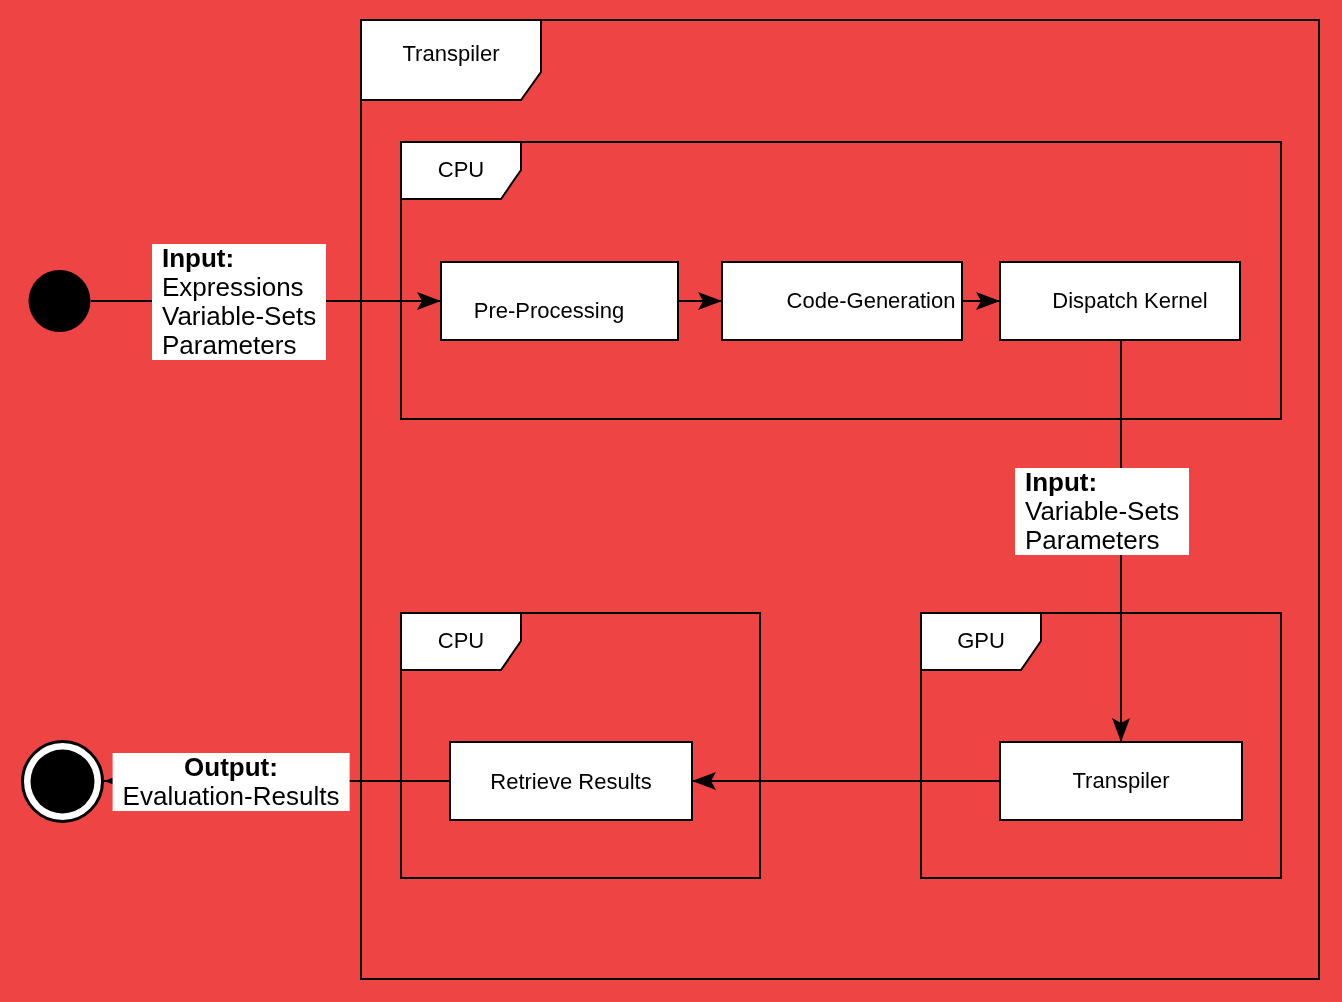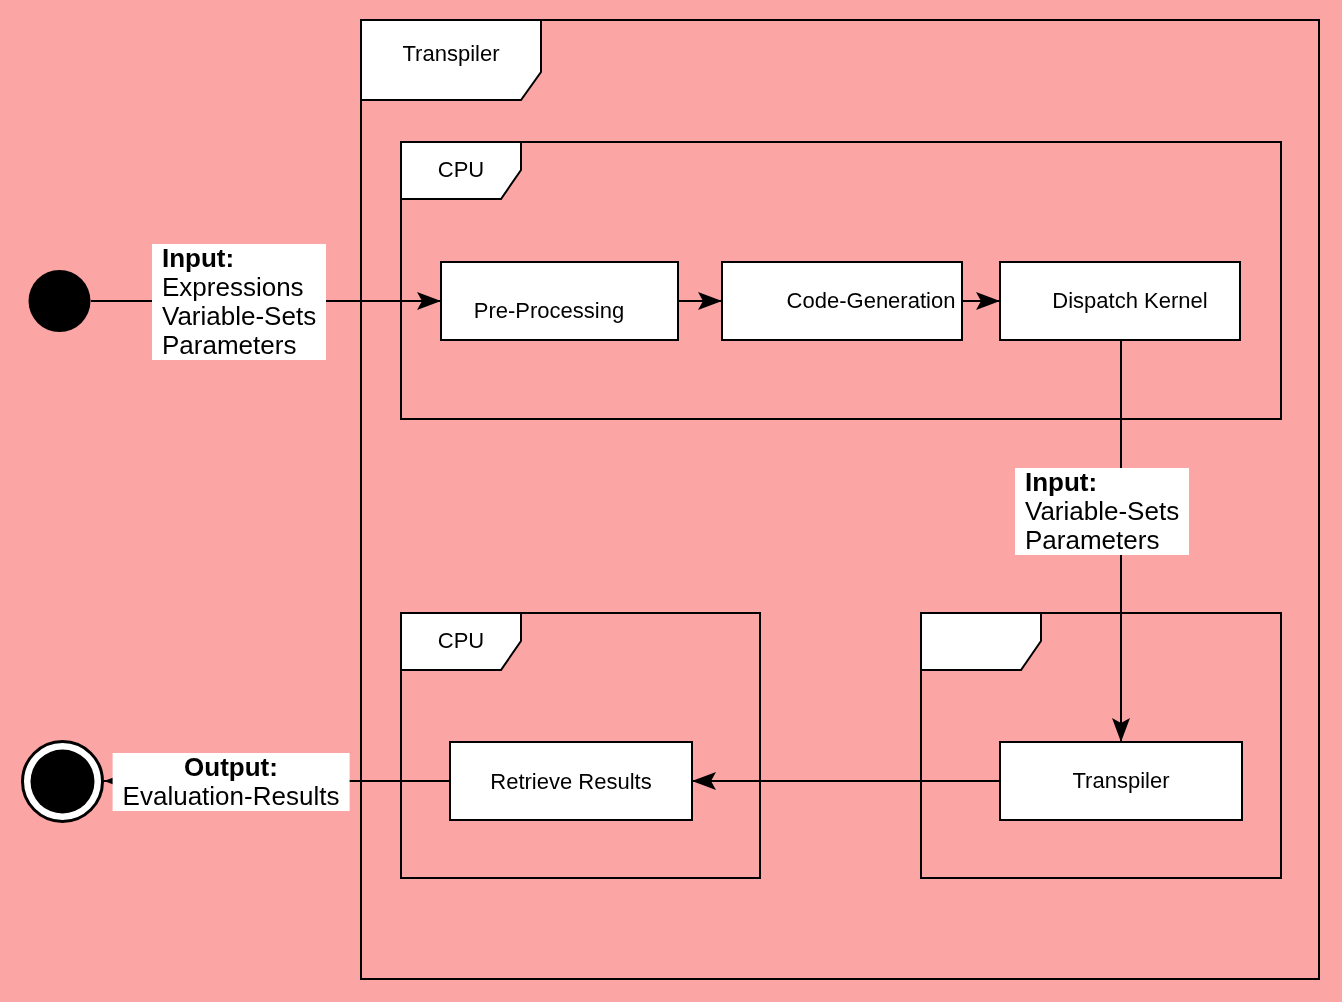--- a/index.html
+++ b/index.html
@@ -4,21 +4,21 @@
 <style>
   html, body {
     margin: 0;
     padding: 0;
     background: #ffffff;
   }
   .stage {
     position: relative;
     width: 1342px;
     height: 1002px;
-    background: #fca5a5;
+    background: #ef4444;
     font-family: "Liberation Sans", sans-serif;
     color: #000000;
     overflow: hidden;
   }
   .stage svg.wires {
     position: absolute;
     inset: 0;
   }
   .node-label, .frame-label {
     position: absolute;
@@ -84,20 +84,21 @@
     <rect x="450" y="742" width="242" height="78" fill="#ffffff" stroke="#000000" stroke-width="2"></rect>
 
     <circle cx="59.5" cy="301" r="31" fill="#000000"></circle>
     <circle cx="62.5" cy="781.5" r="40" fill="#ffffff" stroke="#000000" stroke-width="3"></circle>
     <circle cx="62.5" cy="781.5" r="32" fill="#000000"></circle>
   </svg>
 
   <div class="frame-label" style="left:361px; top:20px; width:180px; height:68px;">Transpiler</div>
   <div class="frame-label" style="left:401px; top:142px; width:120px; height:57px;">CPU</div>
   <div class="frame-label" style="left:401px; top:613px; width:120px; height:57px;">CPU</div>
+  <div class="frame-label" style="left:921px; top:613px; width:120px; height:57px;">GPU</div>
 
   <div class="node-label" style="left:441px; top:272px; width:216px; height:78px;text-align:right;">Pre-Processing</div>
   <div class="node-label" style="left:722px; top:262px; width:276px; height:78px;padding-left:11px;">Code-Generation</div>
   <div class="node-label" style="left:1000px; top:262px; width:196px; height:78px;padding-left:32px;">Dispatch Kernel</div>
   <div class="node-label" style="left:1000px; top:742px; width:242px; height:78px;">Transpiler</div>
   <div class="node-label" style="left:450px; top:742px; width:242px; height:80px;">Retrieve Results</div>
 
   <div class="edge-label" style="left:152px; top:244px;">
     <div class="lbl-title">Input:</div>
     <div>Expressions</div>

